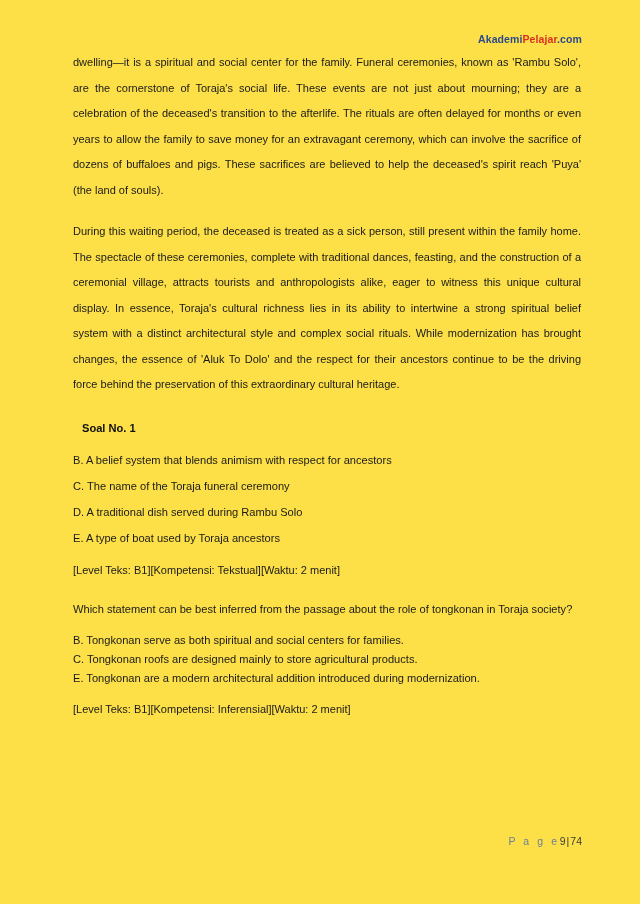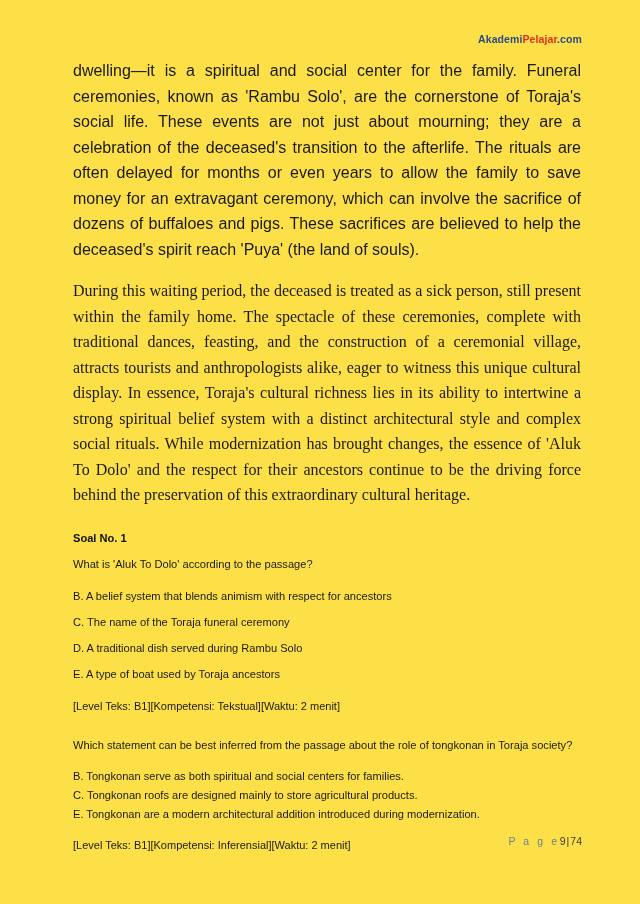--- a/index.html
+++ b/index.html
@@ -39,36 +39,36 @@
 
   
   .content {
     position: absolute;
     left: 73px;
     top: 50px;
     width: 508px;
   }
 
   p.body-par {
-    margin: 8px 0 16px 0;
-    font-size: 16px;
+    margin: 0 0 16px 0;
+    font-size: 11px;
     line-height: 25.5px;
     text-align: justify;
     text-justify: inter-word;
     color: #1a1a1a;
   }
-  p.body-par:last-of-type { margin-bottom: 0; font-family: Liberation Serif, serif; }
+  p.body-par:last-of-type { margin-bottom: 0; }
 
   .soal-block { margin-top: 20px; }
 
   .soal-heading {
     font-size: 11.1px;
     font-weight: bold;
     line-height: 20px;
-    margin: 0;
+    margin: 9px;
     color: #111111;
   }
 
   .soal-question {
     font-size: 11.1px;
     line-height: 20px;
     margin: 6px 0 0 0;
     color: #1a1a1a;
   }
   .soal-question.tight { margin-top: 1px; }
@@ -134,21 +134,20 @@
   </div>
 
   <div class="content">
 
     <p class="body-par">dwelling—it is a spiritual and social center for the family. Funeral ceremonies, known as 'Rambu Solo', are the cornerstone of Toraja's social life. These events are not just about mourning; they are a celebration of the deceased's transition to the afterlife. The rituals are often delayed for months or even years to allow the family to save money for an extravagant ceremony, which can involve the sacrifice of dozens of buffaloes and pigs. These sacrifices are believed to help the deceased's spirit reach 'Puya' (the land of souls).</p>
 
     <p class="body-par">During this waiting period, the deceased is treated as a sick person, still present within the family home. The spectacle of these ceremonies, complete with traditional dances, feasting, and the construction of a ceremonial village, attracts tourists and anthropologists alike, eager to witness this unique cultural display. In essence, Toraja's cultural richness lies in its ability to intertwine a strong spiritual belief system with a distinct architectural style and complex social rituals. While modernization has brought changes, the essence of 'Aluk To Dolo' and the respect for their ancestors continue to be the driving force behind the preservation of this extraordinary cultural heritage.</p>
 
     <div class="soal-block">
       <p class="soal-heading">Soal No. 1</p>
-      <p class="soal-question">What is 'Aluk To Dolo' according to the passage?</p>
       <ul class="options">
         <li>B. A belief system that blends animism with respect for ancestors</li>
         <li>C. The name of the Toraja funeral ceremony</li>
         <li>D. A traditional dish served during Rambu Solo</li>
         <li>E. A type of boat used by Toraja ancestors</li>
       </ul>
       <p class="meta-line">[Level Teks: B1][Kompetensi: Tekstual][Waktu: 2 menit]</p>
     </div>
 
     <div class="soal-block">

